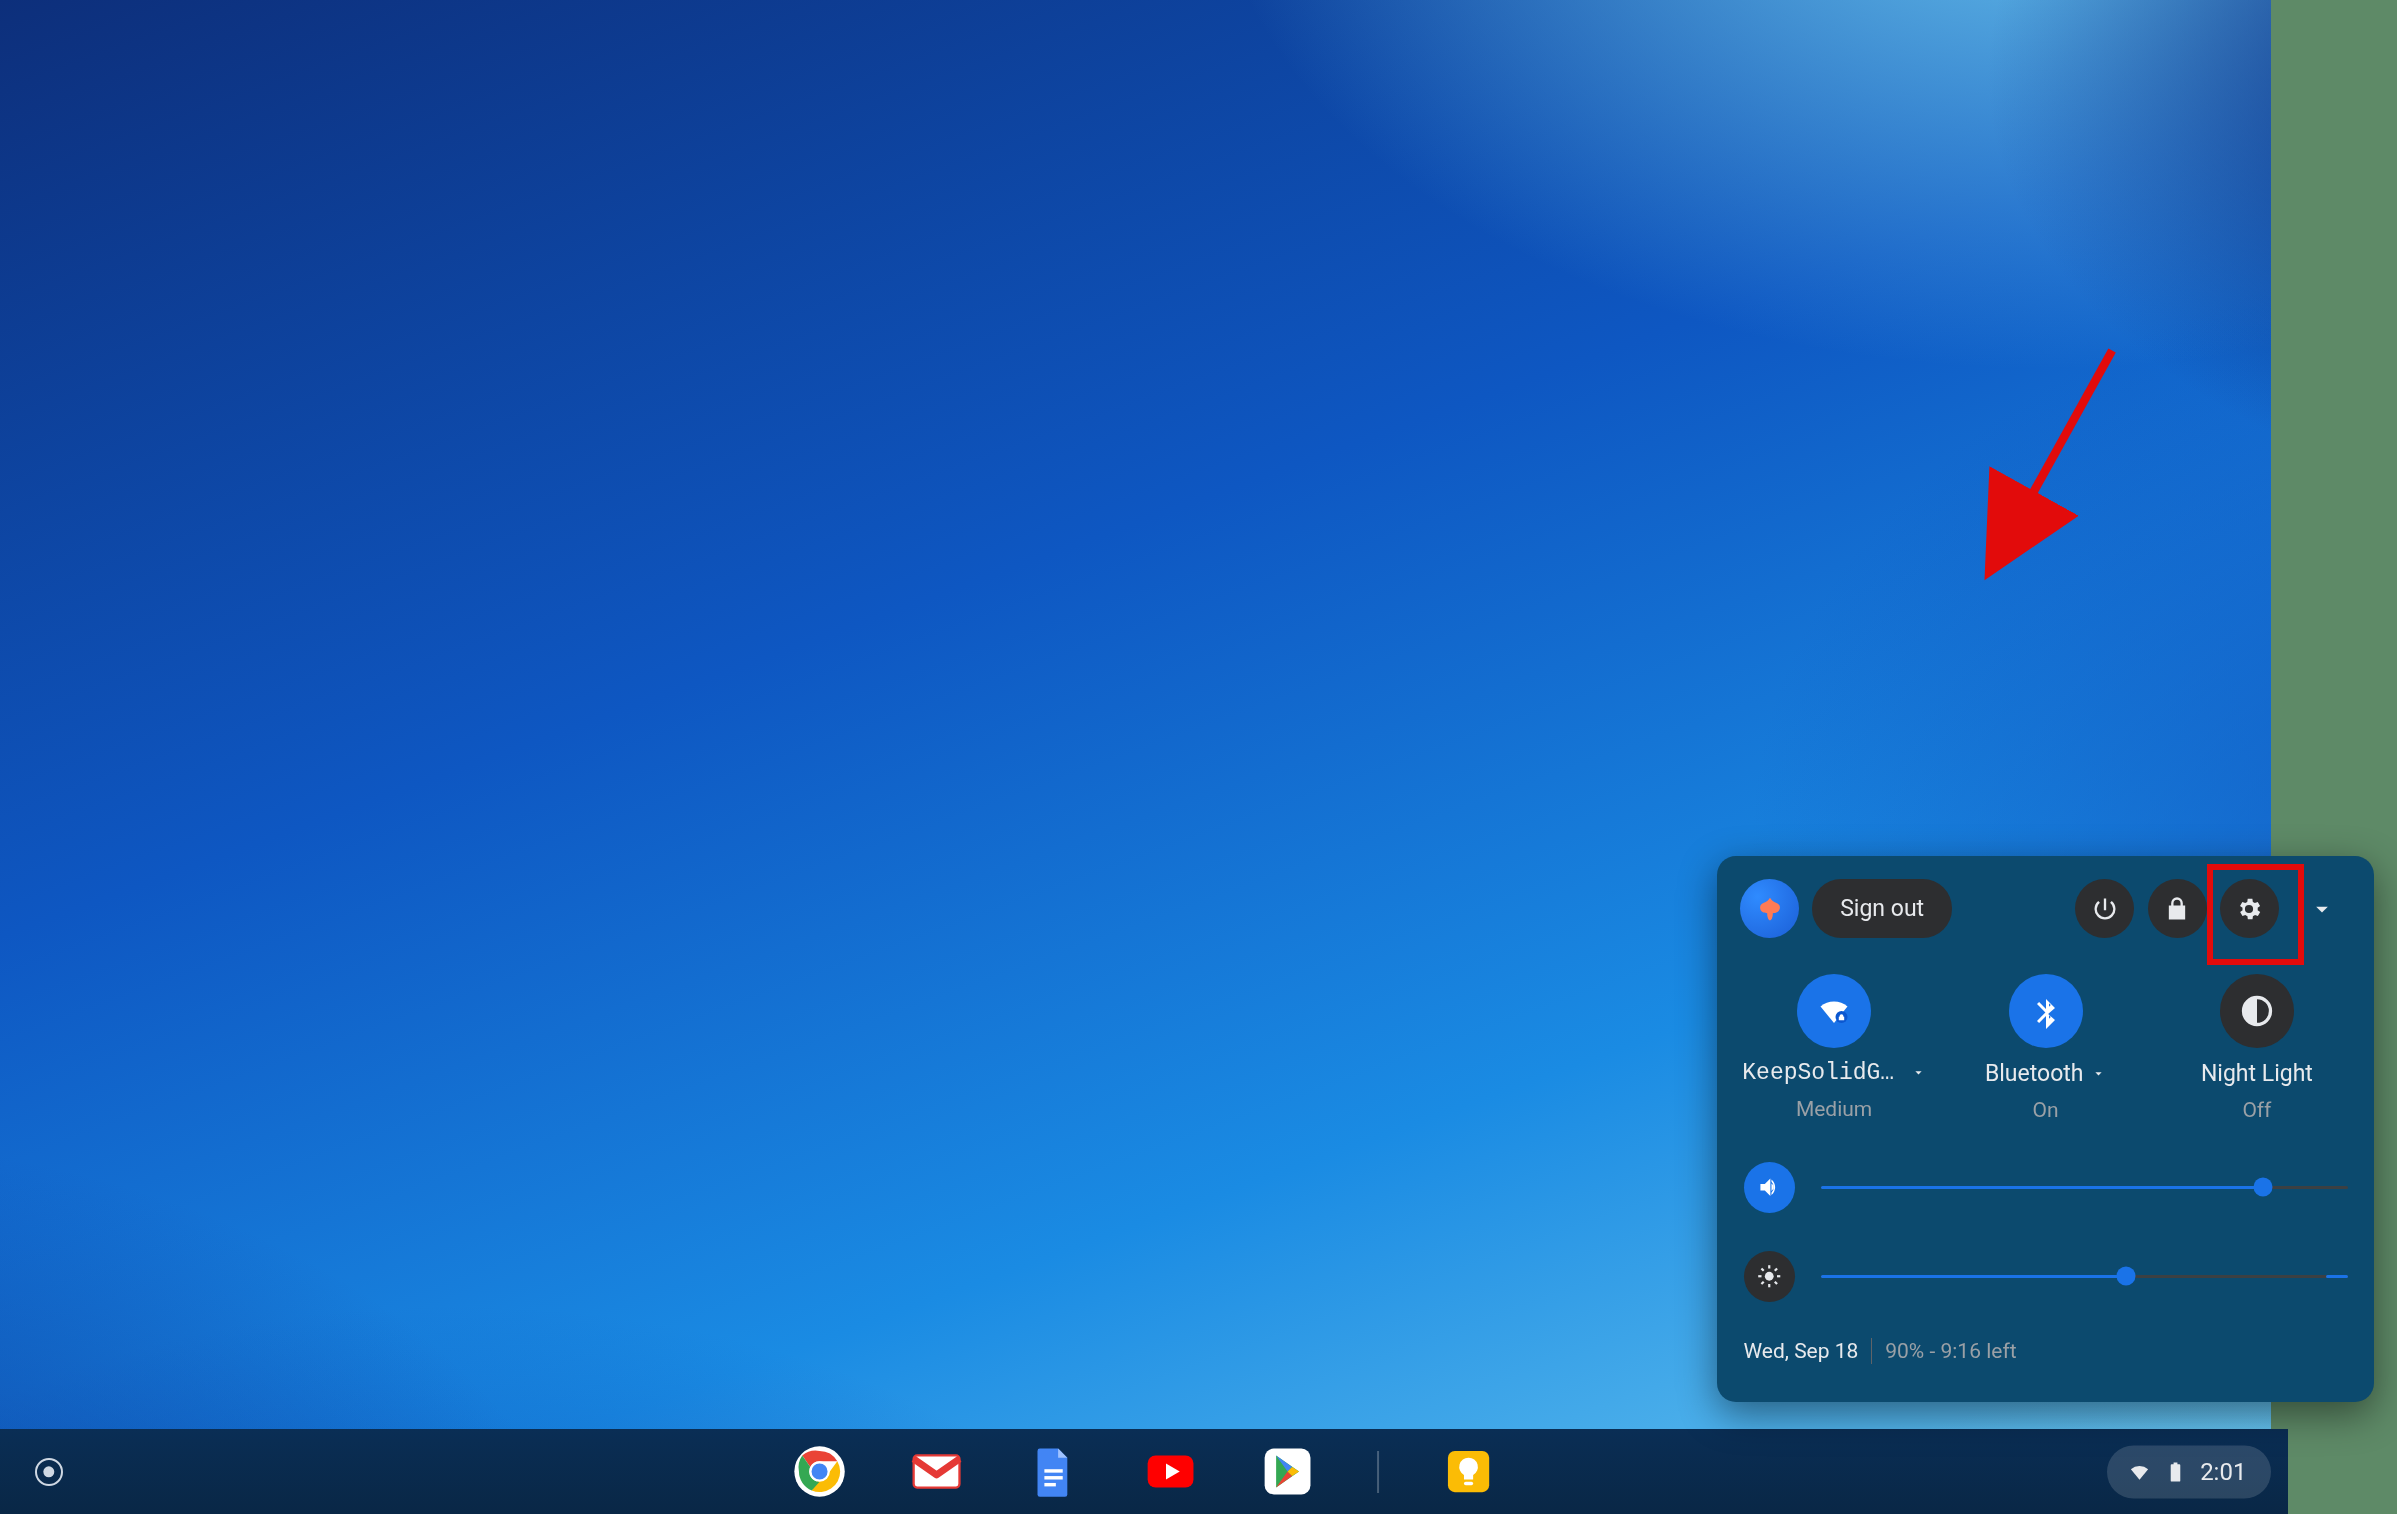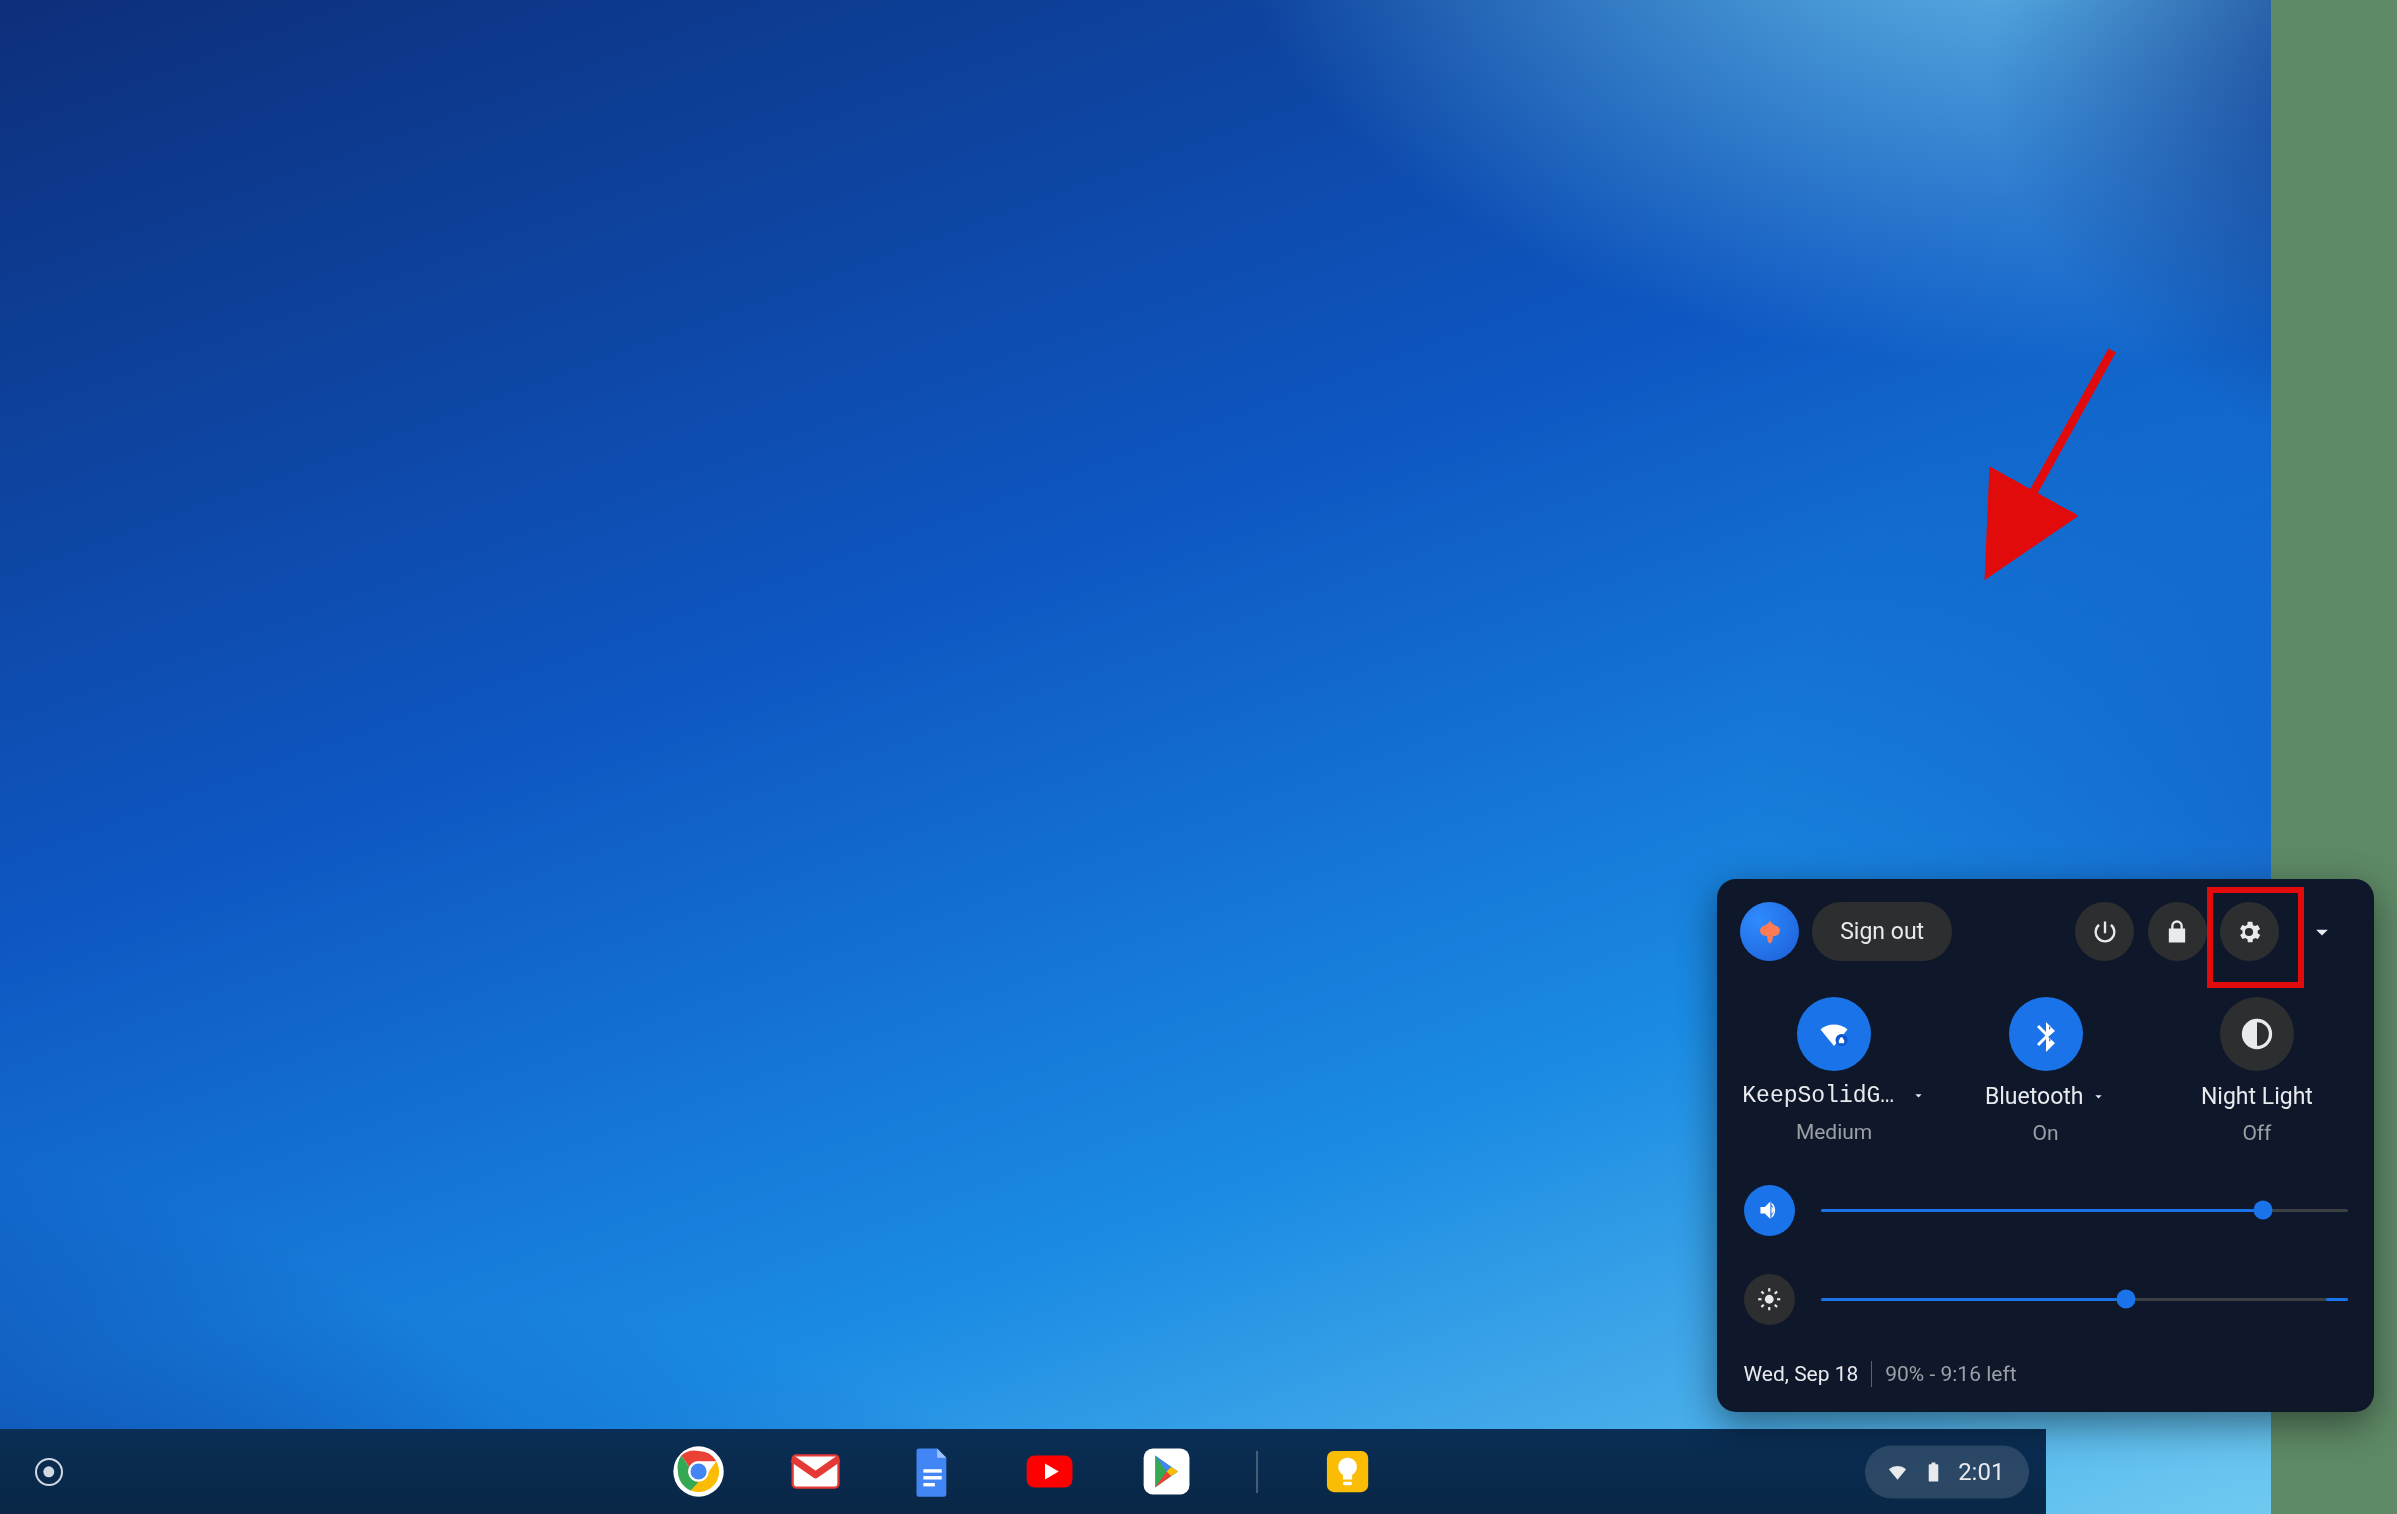--- a/index.html
+++ b/index.html
@@ -43,21 +43,21 @@
     background:
       radial-gradient(2271px 1514px at 100% 120%, rgba(120,210,245,0.6) 0%, rgba(120,210,245,0) 30%);
   }
 
   
   .shelf {
     position: absolute;
     left: 0;
     bottom: 0;
     height: 85px;
-    width: 2046px;
+    width: 2288px;
     background: linear-gradient(#0a2e55, #092746);
     display: flex;
     align-items: center;
     padding-left: 35px;
   }
   .launcher {
     position: absolute;
     left: 28px;
     top: 50%;
     transform: translateY(-50%);
@@ -106,26 +106,26 @@
     padding: 0 24.6px 0 21px;
     color: #e8eaed;
     font-size: 24px;
   }
   .status-area svg { width: 23px; height: 23px; fill: #e8eaed; }
 
   
   .qs-panel {
     position: absolute;
     right: 23px;
-    bottom: 102px;
+    bottom: 112px;
     width: 657px;
-    background: #0f172a;
+    background: #0c4a6e;
     border-radius: 19px;
     color: #e8eaed;
-    padding-bottom: 0;
+    padding-bottom: 13px;
     box-shadow: 0 11.4px 38px rgba(0,0,0,0.45);
   }
   .qs-top {
     display: flex;
     align-items: center;
     padding: 23px 23px 7.6px 23px;
     gap: 13.2px;
   }
   .avatar {
     width: 59px; height: 59px; border-radius: 50%;

